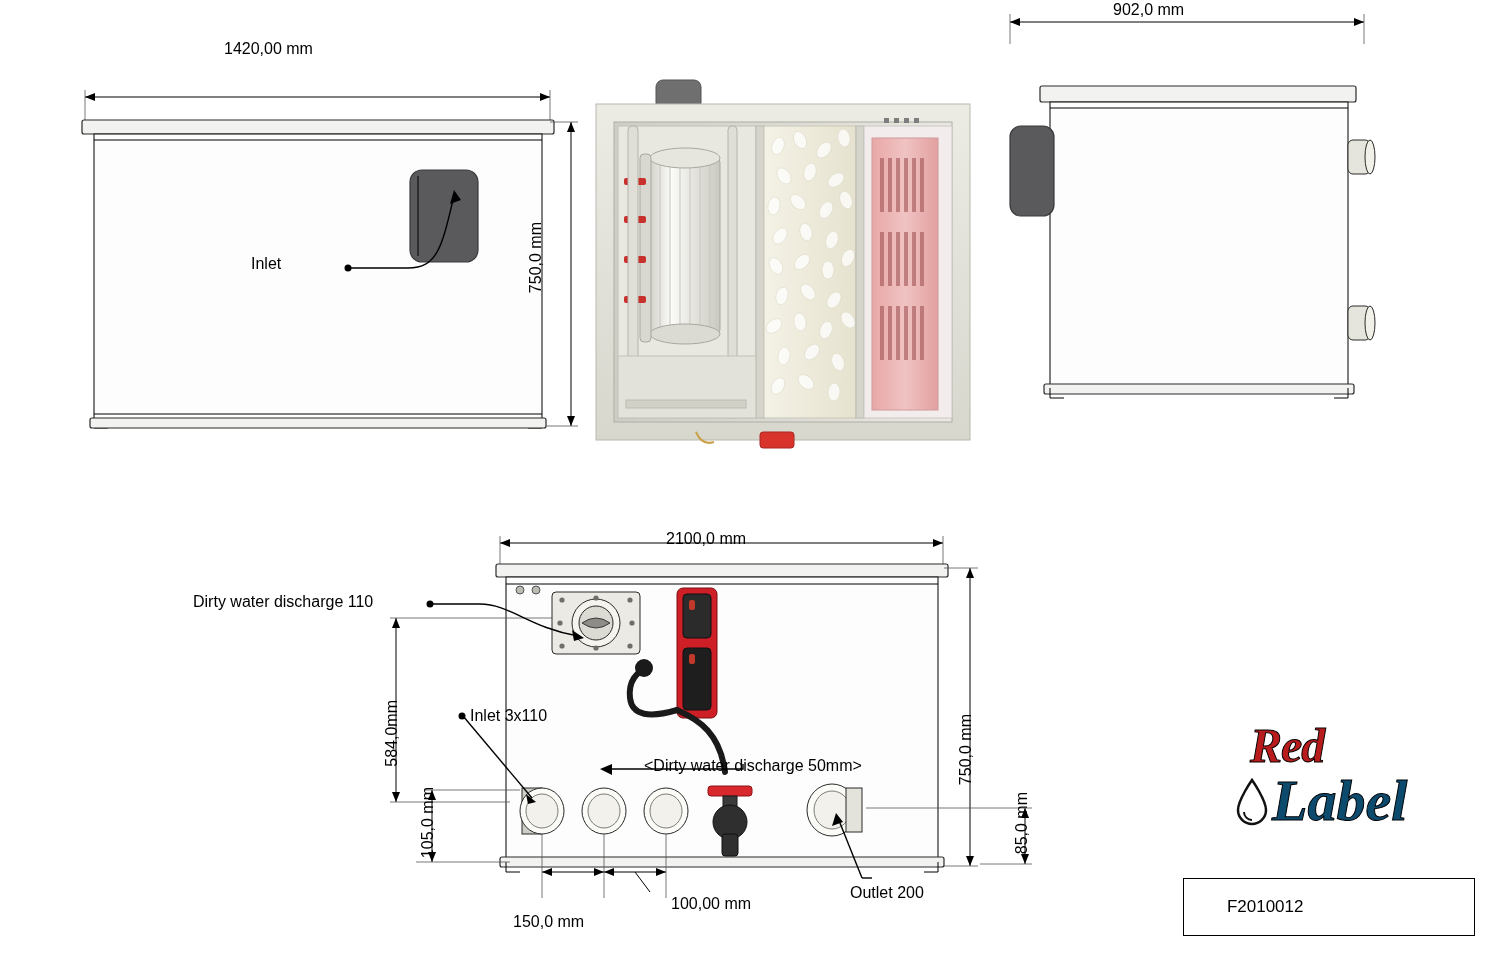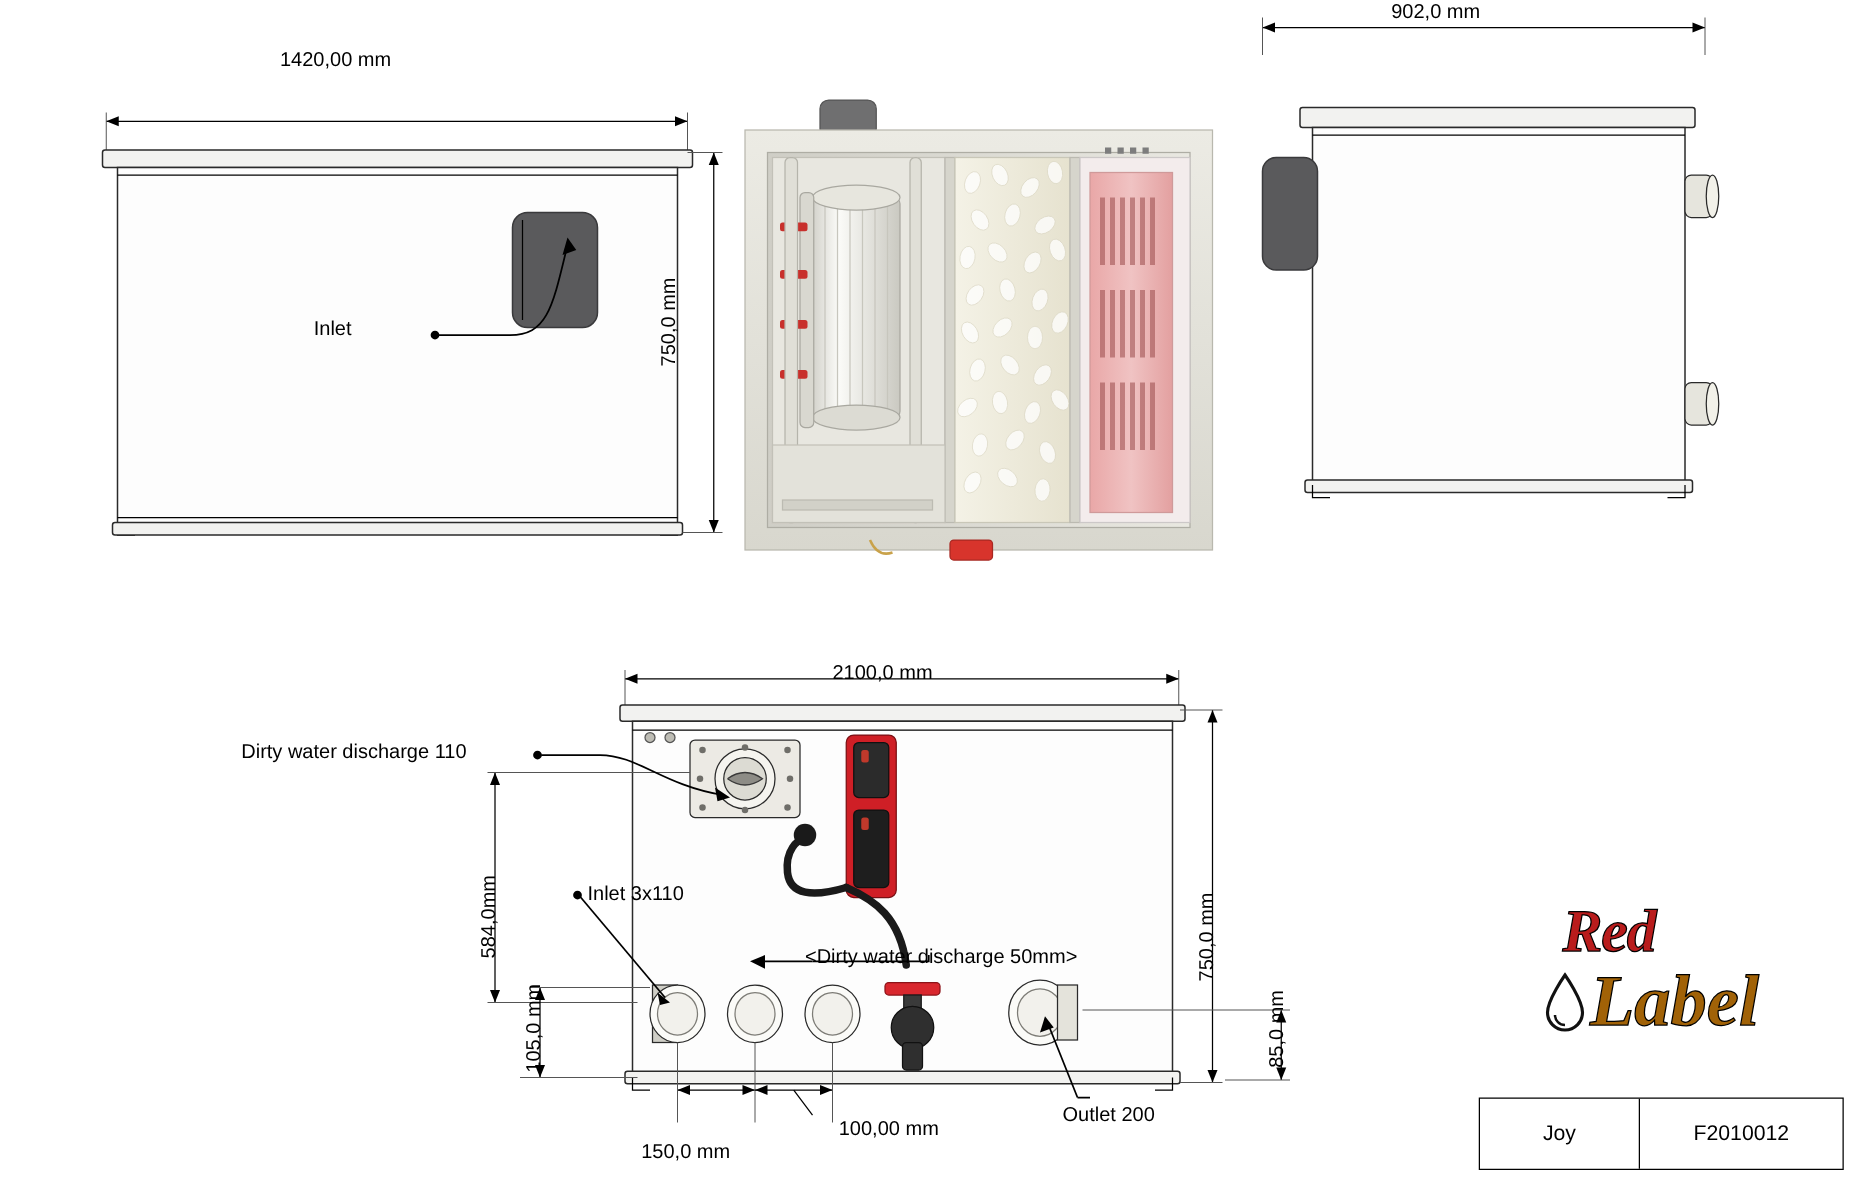--- a/index.html
+++ b/index.html
@@ -28,21 +28,21 @@
     font-family:"Liberation Serif", serif;
     font-weight:bold;font-style:italic;
     color:#b91c1c;
     font-size:48px;line-height:1;
     letter-spacing:-1px;
     -webkit-text-stroke:1px #000;
   }
   .logo-label{
     font-family:"Liberation Serif", serif;
     font-weight:bold;font-style:italic;
-    color:#a16207;font-size:58px;line-height:1;
+    color:#0c4a6e;font-size:58px;line-height:1;
     -webkit-text-stroke:1px #000;
   }
   .titleblock{
     position:absolute;left:1183px;top:878px;width:290px;height:56px;
     border:1.5px solid #000;display:flex;
   }
   .tb-cell{display:flex;align-items:center;justify-content:center;font-size:17px;}
   .tb-left{width:44%;border-right:1.5px solid #000;}
   .tb-right{width:56%;}
   .render{position:absolute;left:588px;top:80px;width:390px;height:372px;}
@@ -435,15 +435,14 @@
   <div style="display:flex;align-items:flex-end;margin-top:2px;">
     <svg width="40" height="58" viewBox="0 0 40 58" style="flex:none;">
       <path d="M20 8 C 20 8 6 28 6 38 a14 14 0 0 0 28 0 C 34 28 20 8 20 8 Z" fill="#ffffff" stroke="#111" stroke-width="2.5"></path>
       <path d="M12 40 a8 8 0 0 0 8 8" fill="none" stroke="#111" stroke-width="2"></path>
     </svg>
     <div class="logo-label">Label</div>
   </div>
 </div>
 
 <div class="titleblock">
-  <div class="tb-cell tb-left">Joy</div>
   <div class="tb-cell tb-right">F2010012</div>
 </div>
 
 </body></html>

